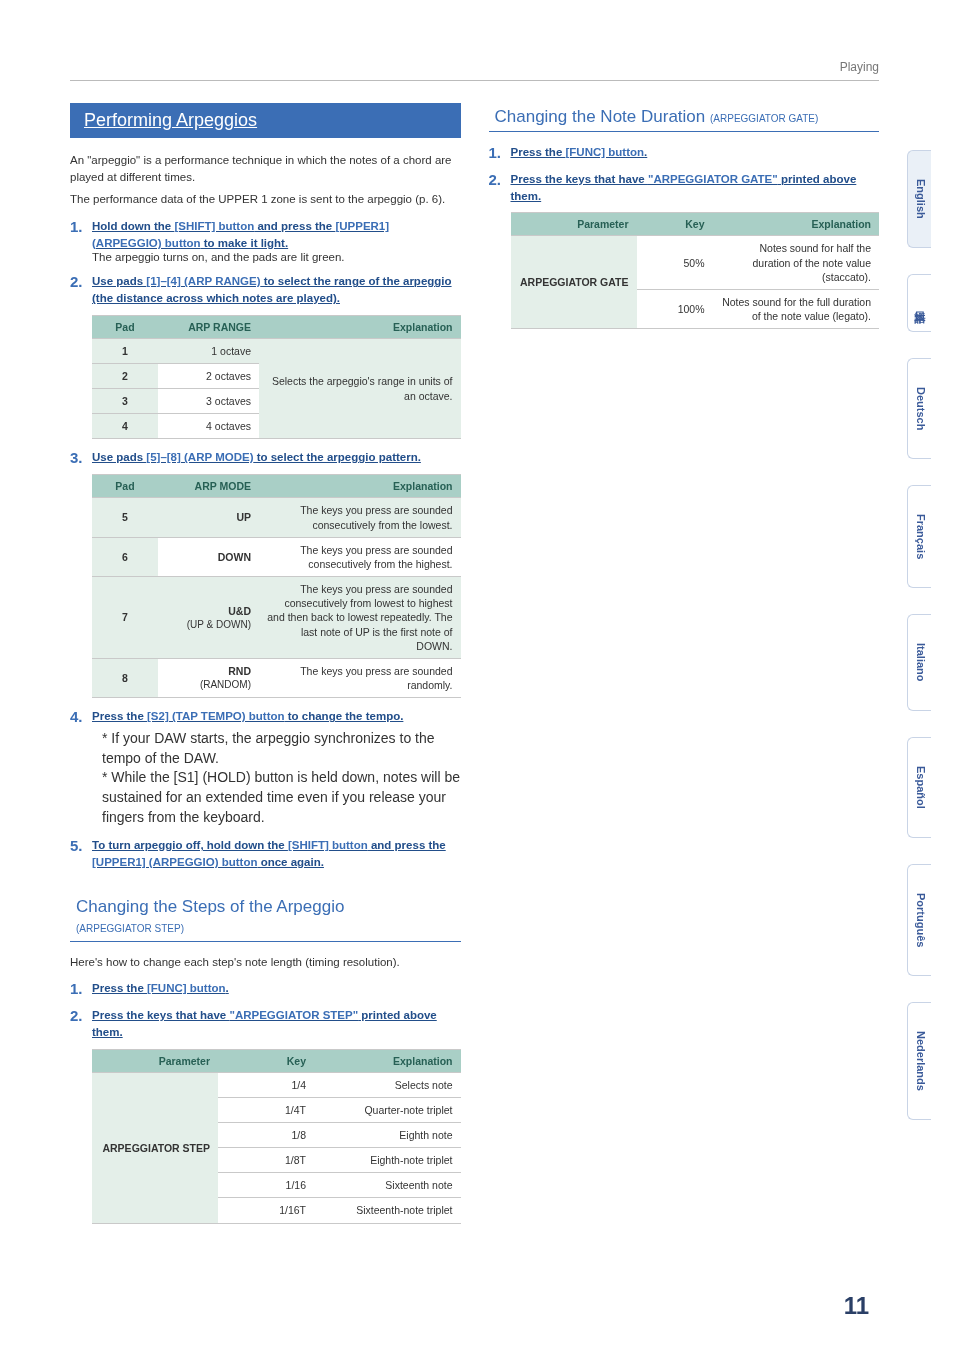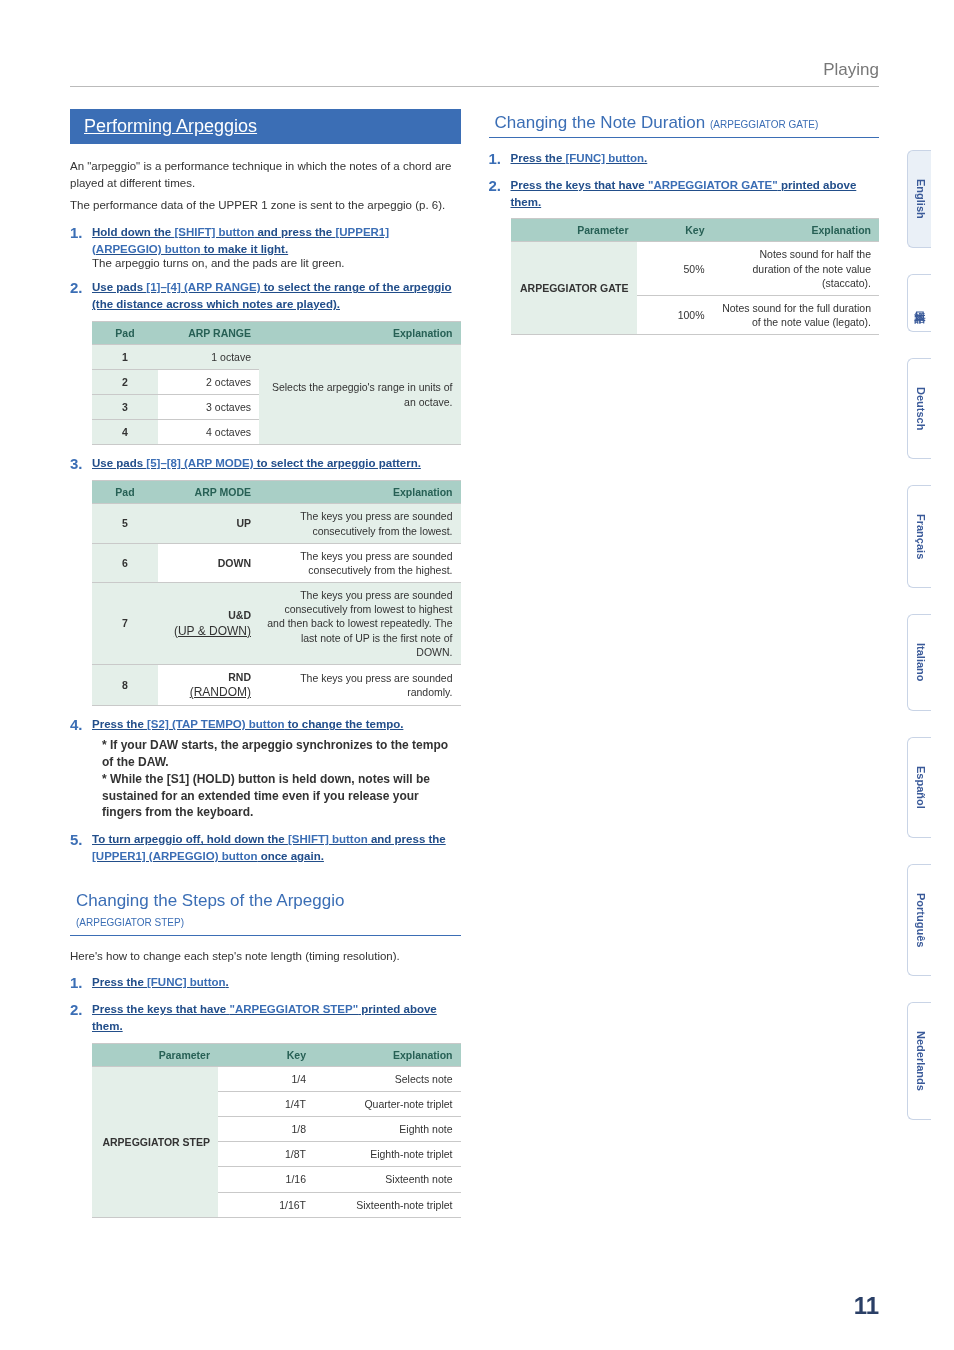--- a/index.html
+++ b/index.html
@@ -15,21 +15,21 @@
     width:954px;height:1350px;
     font-family:"Segoe UI","Helvetica Neue",Arial,sans-serif;
     font-size:11.5px;color:var(--txt);
     position:relative;box-sizing:border-box;
   }
   .page{
     padding:60px 75px 40px 70px;
     box-sizing:border-box;
   }
   .run-head{
-    text-align:right;font-size:17px;color:#777;
+    text-align:right;font-size:12px;color:#777;
     padding-bottom:6px;border-bottom:1px solid #bbb;margin-bottom:22px;
   }
   .cols{display:flex;gap:28px;}
   .col{flex:1;min-width:0;}
   .h1-blue{
     background:var(--blue);color:#fff;
     font-size:18px;font-weight:400;
     padding:7px 14px;margin:0 0 14px 0;text-decoration:underline;
   }
   .h2-blue{
@@ -39,48 +39,48 @@
   }
   .h2-blue .sub{font-size:10px;}
   p{margin:6px 0;line-height:1.45;}
   .step{display:flex;gap:8px;margin:10px 0 4px 0;}
   .step .num{color:var(--blue);font-weight:700;font-size:15px;flex:0 0 auto;min-width:14px;position:relative;}
   .step .num::after{content:".";}
   .step .body{flex:1;}
   .instr{color:var(--blue-dark);font-weight:600;line-height:1.45;text-decoration:underline;}
   .instr .btn{color:var(--blue);}
   .indent{margin-left:22px;}
-  .note{margin-left:10px;font-size:12px;color:#333;font-weight:700;line-height:1.4;}
+  .note{margin-left:10px;font-size:14px;color:#333;font-weight:400;line-height:1.4;}
   .note::before{content:"* ";}
   table{
     border-collapse:collapse;margin:8px 0 8px 22px;
     border-top:1px solid var(--rule);border-bottom:1px solid var(--rule);
     font-size:10.5px;width:calc(100% - 22px);
   }
   th{background:var(--teal-head);font-weight:700;text-align:right;padding:5px 8px;border-bottom:1px solid var(--rule);color:#276055;}
   td{padding:5px 8px;border-top:1px solid var(--rule);line-height:1.35;text-align:right;}
   tr.alt>td{background:var(--row-alt);}
   .kcell{font-weight:700;}
-  .sm{font-size:12px;display:block;font-weight:400;text-decoration:underline;}
+  .sm{font-size:10px;display:block;font-weight:400;}
   
   .langs{
     position:absolute;right:23px;top:150px;
     display:flex;flex-direction:column;gap:26px;
   }
   .lang-tab{
     writing-mode:vertical-rl;
     padding:28px 4px;
     font-size:11px;color:#3a5a99;font-weight:600;
     border:1px solid #c9d4e6;border-right:none;
     border-radius:6px 0 0 6px;
     background:#fff;
   }
   .lang-tab.active{background:#eaf0f7;}
   .page-num{
-    position:absolute;right:75px;bottom:30px;
+    position:absolute;right:85px;bottom:30px;
     font-size:24px;font-weight:700;color:#2a3f66;
   }
 </style>
 </head>
 <body>
 
 <div class="page">
   <div class="run-head">Playing</div>
 
   <div class="cols">

